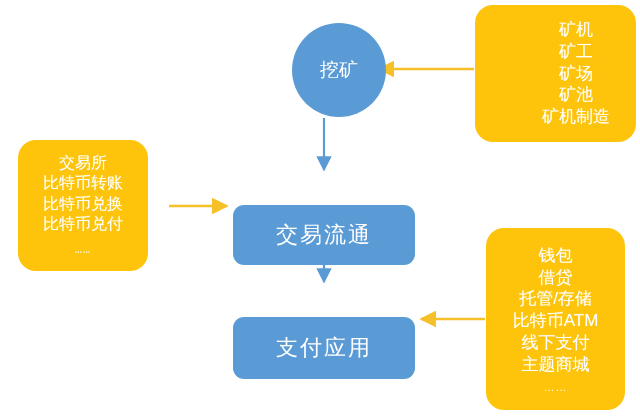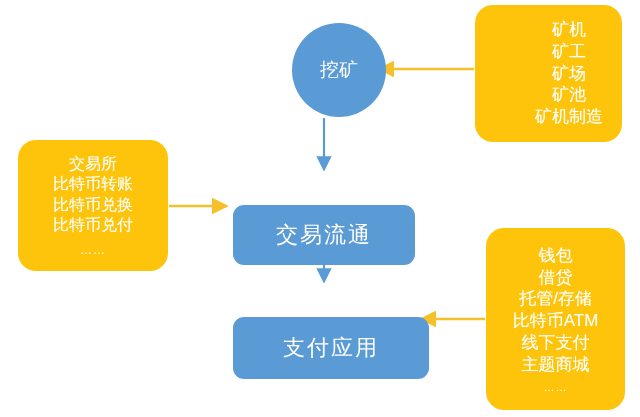--- a/index.html
+++ b/index.html
@@ -39,33 +39,34 @@
   }
   .yellow-box .ellipsis {
     color: #ffffff;
     opacity: 0.92;
     letter-spacing: 1px;
   }
 
   #box-mining {
     left: 475px;
     top: 5px;
-    width: 147px;
+    width: 161px;
     height: 137px;
     font-size: 17px;
     padding-left: 41px;
   }
   #box-mining .line { font-size: 17px; }
 
   #box-exchange {
     left: 18px;
     top: 140px;
-    width: 150px;
+    width: 130px;
     height: 131px;
     font-size: 16px;
+    font-family: Liberation Mono, monospace;
   }
   #box-exchange .line { font-size: 16px; }
   #box-exchange .ellipsis { font-size: 12px; margin-top: 8px; }
 
   #box-payment {
     left: 486px;
     top: 228px;
     width: 139px;
     height: 182px;
     font-size: 15px;
@@ -105,21 +106,21 @@
   }
   #node-circulation {
     left: 233px;
     top: 176px;
     width: 182px;
     height: 60px;
   }
   #node-payapp {
     left: 233px;
     top: 288px;
-    width: 196px;
+    width: 182px;
     height: 62px;
   }
 
   
   #connectors {
     position: absolute;
     left: 0;
     top: 0;
     width: 640px;
     height: 417px;

